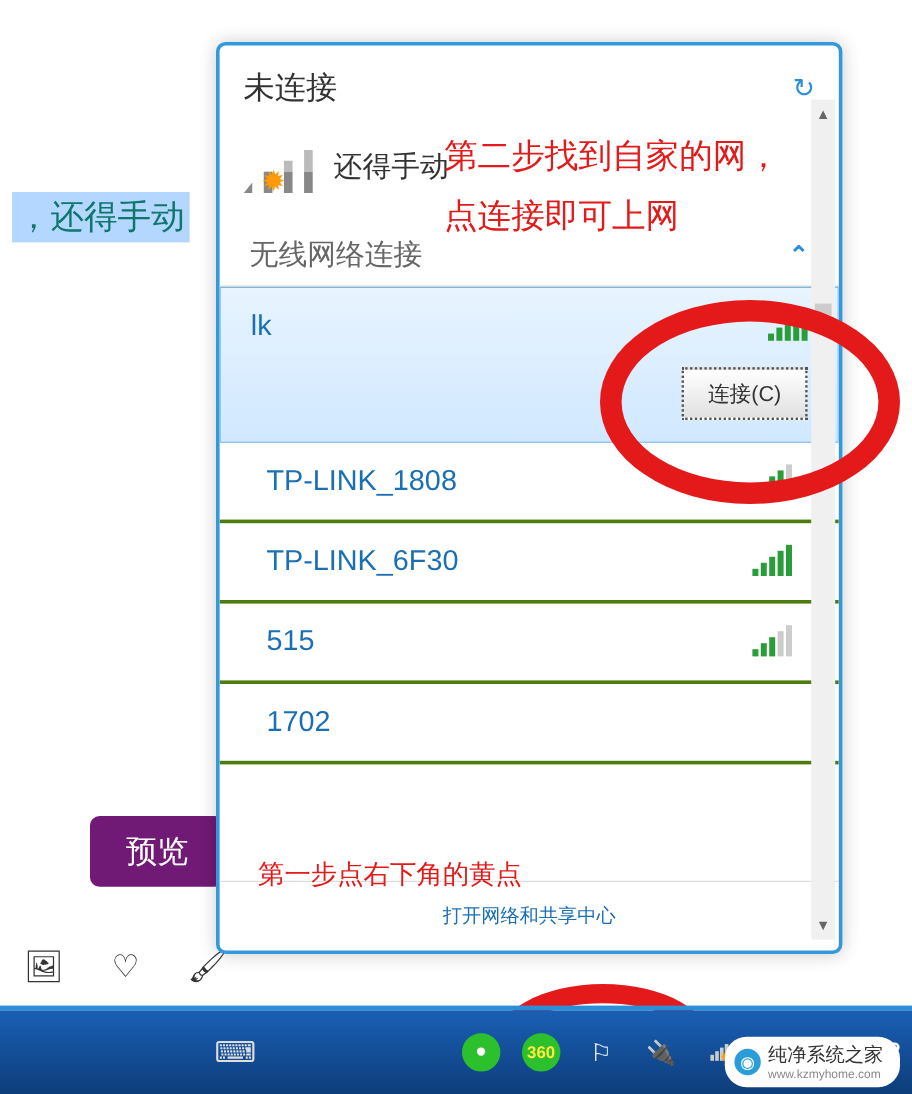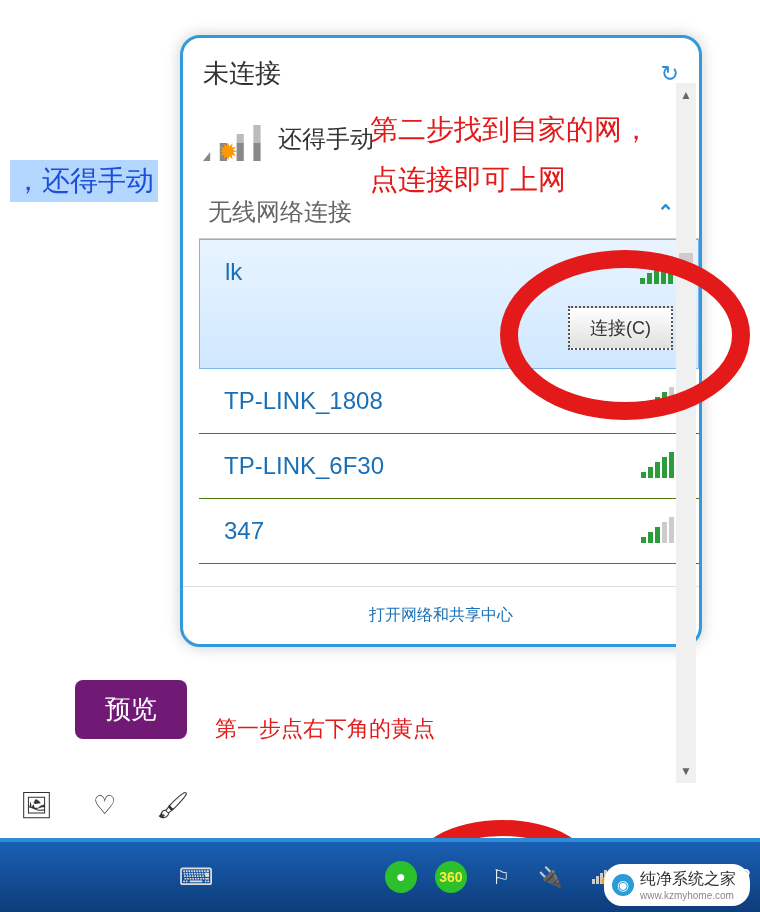--- a/index.html
+++ b/index.html
@@ -9,21 +9,21 @@
       font-family: "Microsoft YaHei", sans-serif;
       background: #fff;
       position: relative;
       overflow: hidden;
     }
     .bg-text {
       position: absolute;
       top: 160px;
       left: 10px;
       font-size: 28px;
-      color: #1d4ed8;
+      color: #0f766e;
       background: #b3d7ff;
       padding: 2px 4px;
       font-family: Liberation Serif, serif;
     }
     .preview-btn {
       position: absolute;
       top: 680px;
       left: 75px;
       background: #701a75;
       color: #fff;
@@ -39,24 +39,24 @@
       display: flex;
       gap: 40px;
       font-size: 26px;
       color: #333;
     }
     .network-panel {
       position: absolute;
       top: 35px;
       left: 180px;
       width: 522px;
-      height: 612px;
+      height: 760px;
       background: #fff;
       border: 3px solid #3399dd;
-      border-radius: 20px;
+      border-radius: 8px;
       box-shadow: 0 0 15px rgba(0,0,0,0.2);
       display: flex;
       flex-direction: column;
     }
     .panel-header {
       padding: 18px 20px 10px;
       display: flex;
       justify-content: space-between;
       align-items: center;
     }
@@ -111,30 +111,29 @@
     }
     .chevron-up {
       color: #2a8fd8;
       font-weight: bold;
       font-size: 20px;
     }
     .network-list {
       flex: 1;
       overflow: hidden;
       border-top: 1px solid #ccc;
-      margin-left: 16px;
     }
     .network-item {
       display: flex;
       justify-content: space-between;
       align-items: center;
-      padding: 18px 25px;
+      padding: 18px 39px;
       font-size: 24px;
       color: #1a6fb5;
-      border-bottom: 1px solid #4d7c0f;
+      border-bottom: 3px solid #4d7c0f;
     }
     .network-item.selected {
       background: linear-gradient(to bottom, #e8f4ff, #d0e8ff);
       border: 1px solid #7bb8e8;
       flex-direction: column;
       align-items: stretch;
       padding: 18px 25px 18px;
     }
     .network-item.selected .net-row {
       display: flex;
@@ -369,21 +368,21 @@
       <span>TP-LINK_6F30</span>
       <span class="signal-bars">
           <span class="b1"></span>
           <span class="b2"></span>
           <span class="b3"></span>
           <span class="b4"></span>
           <span class="b5"></span>
         </span>
     </div>
     <div class="network-item">
-      <span>347</span>
+      <span>515</span>
       <span class="signal-bars weak">
           <span class="b1"></span>
           <span class="b2"></span>
           <span class="b3"></span>
           <span class="b4"></span>
           <span class="b5"></span>
         </span>
     </div>
     <div class="network-item">
       <span>1702</span>

